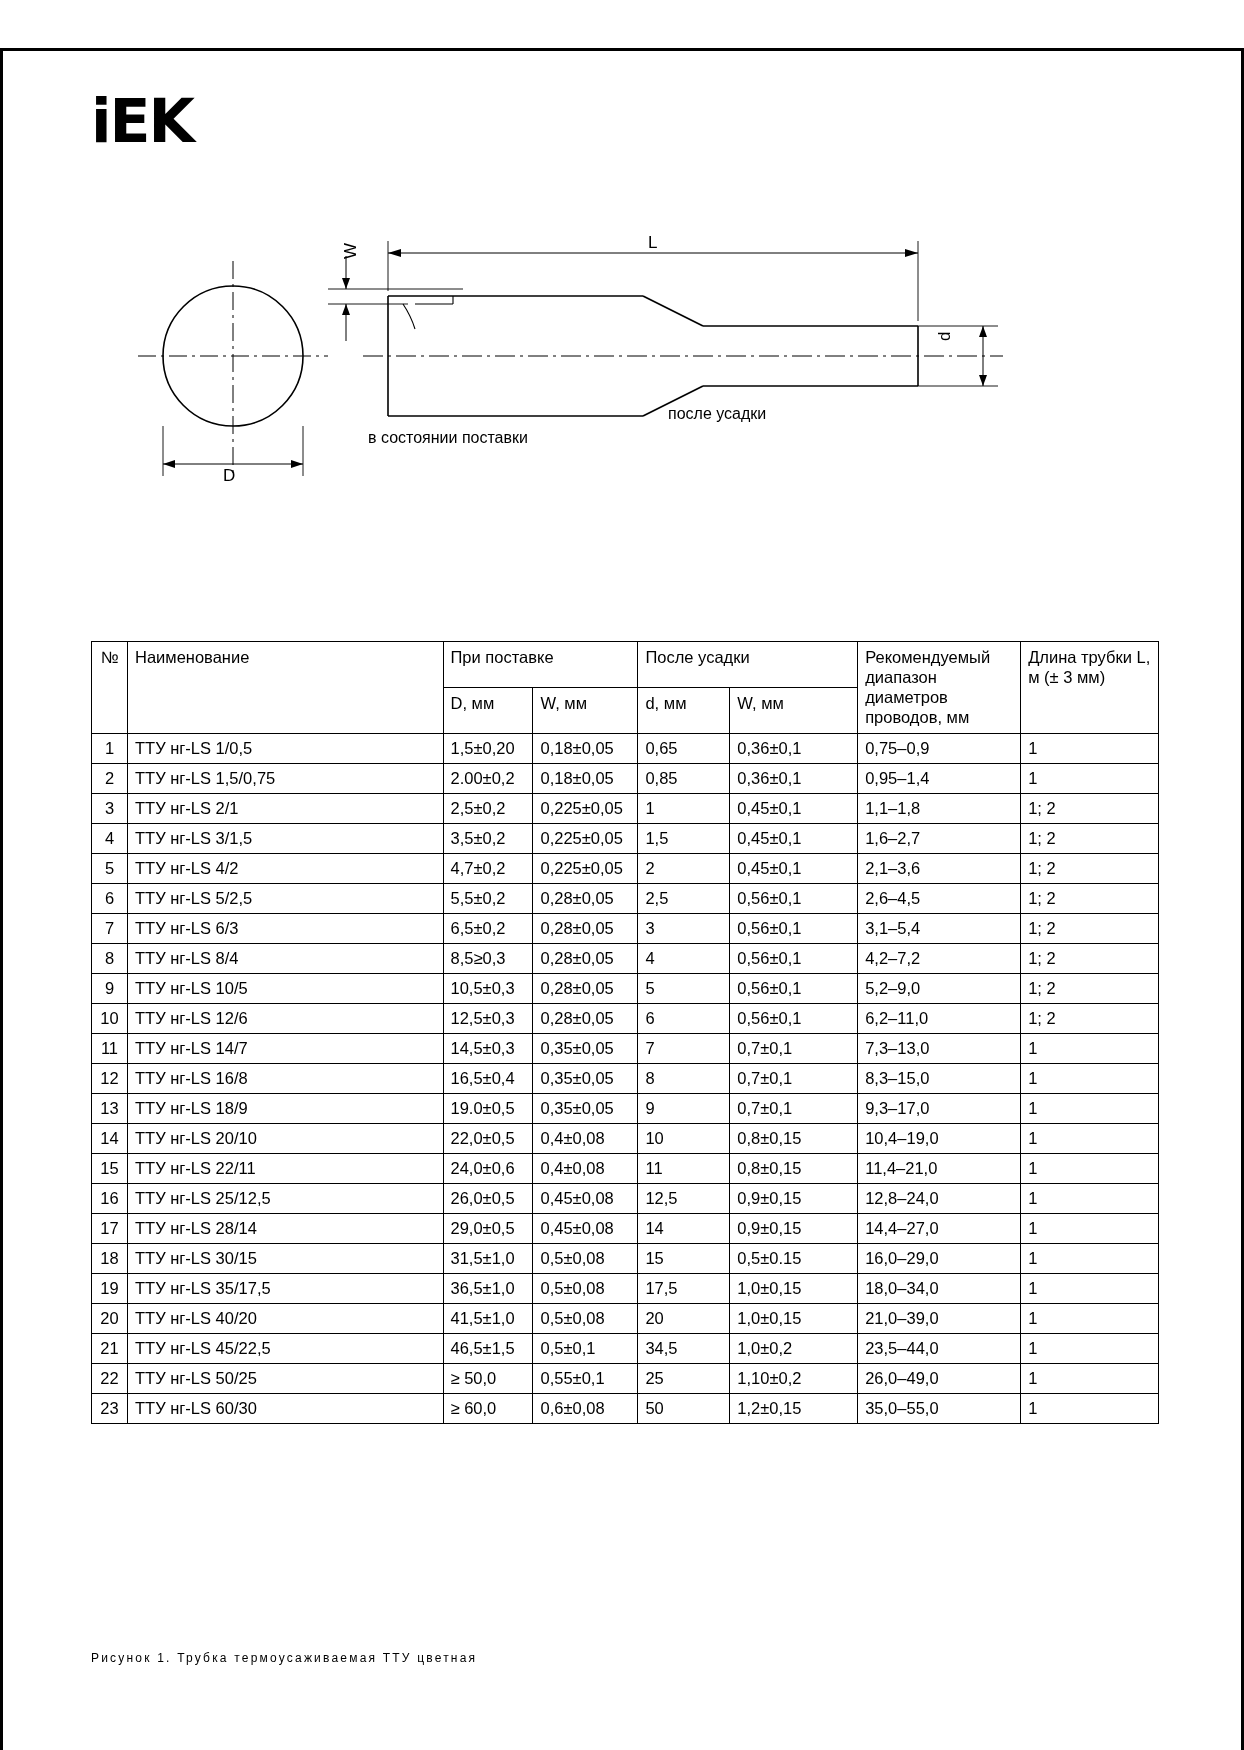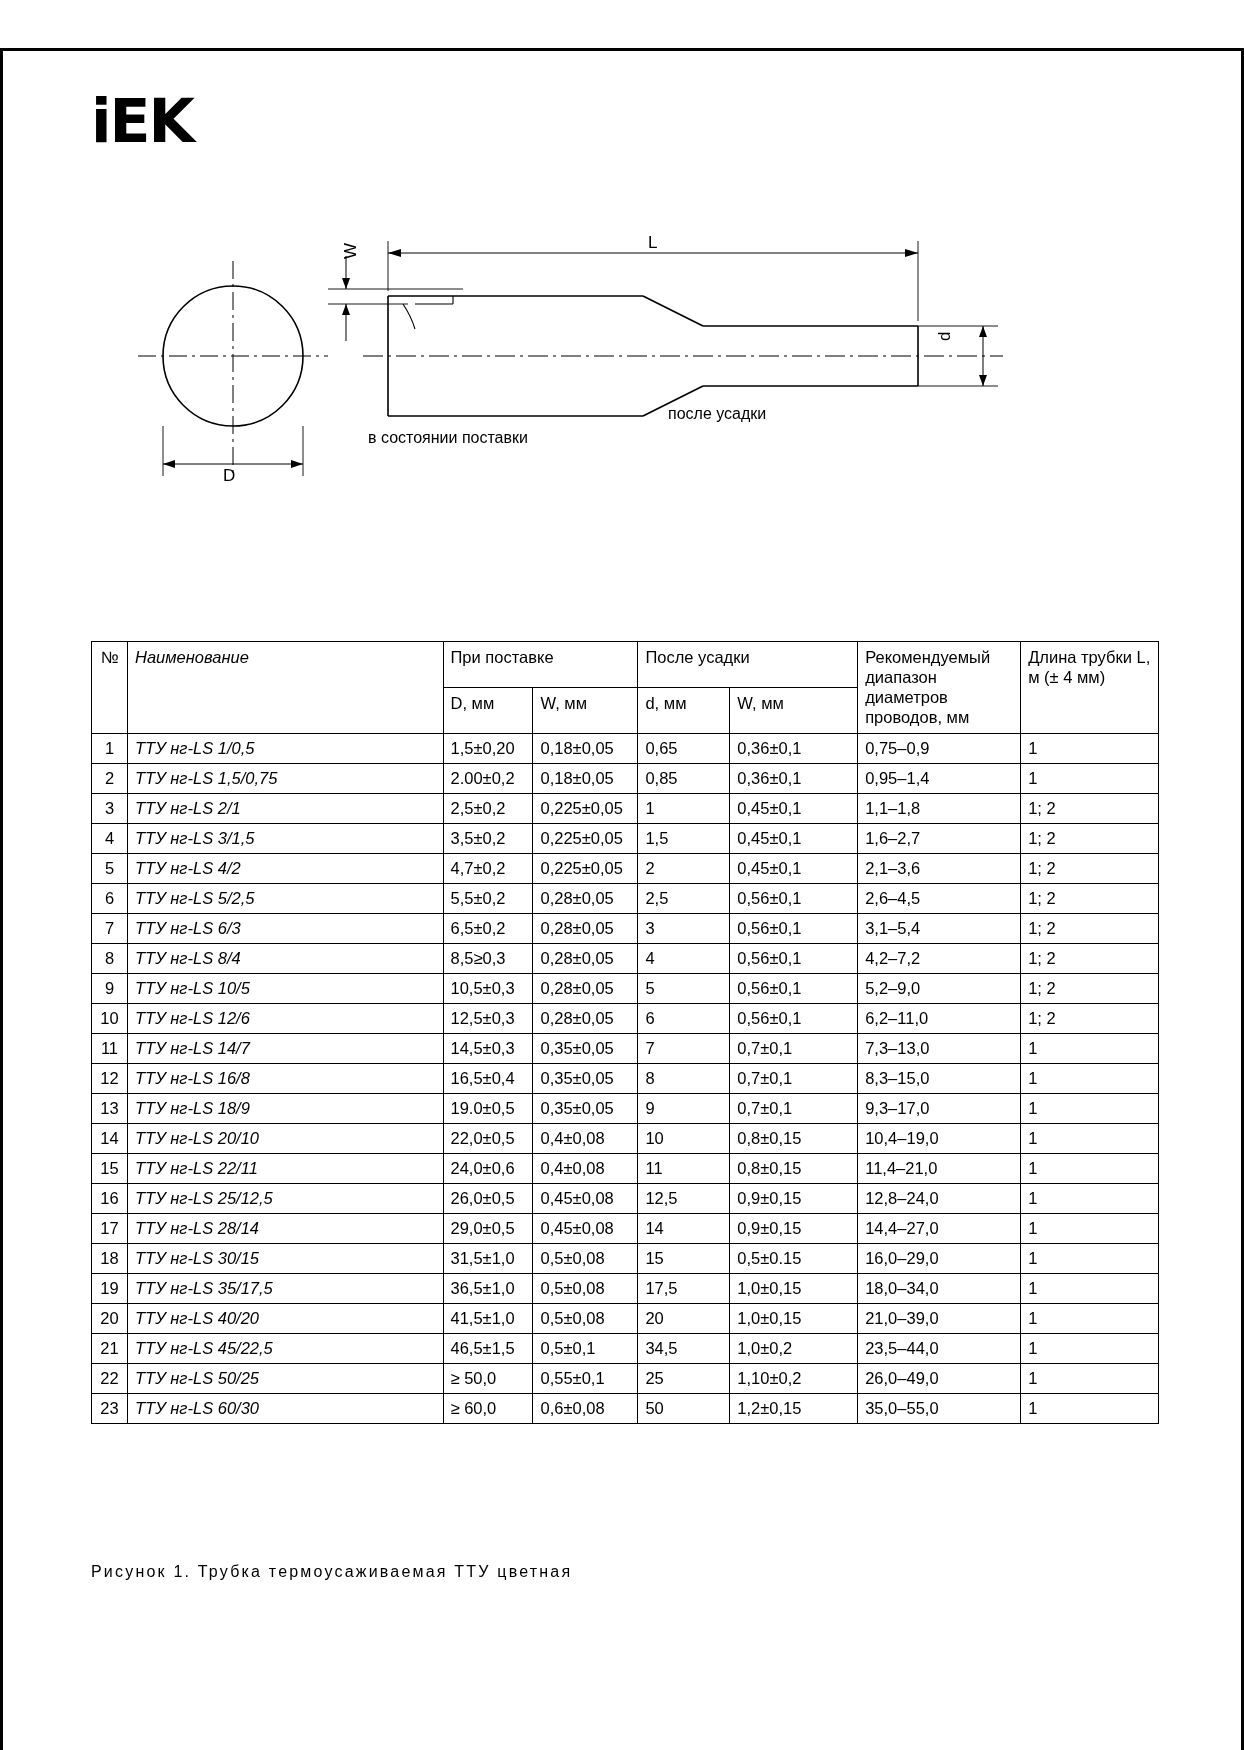--- a/index.html
+++ b/index.html
@@ -73,34 +73,34 @@
     vertical-align: middle;
     font-weight: normal;
     height: 26px;
     box-sizing: border-box;
   }
   table.spec thead td {
     vertical-align: top;
     line-height: 1.22;
   }
   .c-num    { width: 36px; text-align: center !important; }
-  .c-name   { width: 316px; font-style: italic; }
+  .c-name   { width: 316px; }
   .c-d      { width: 90px; }
   .c-w      { width: 105px; }
   .c-d2     { width: 92px; }
   .c-w2     { width: 128px; }
   .c-range  { width: 163px; }
   .c-len    { width: 138px; }
   .hdr-group { text-align: left; }
   
   .caption {
     position: absolute;
     left: 88px;
-    top: 1512px;
-    font-size: 16px;
+    top: 1600px;
+    font-size: 12px;
     letter-spacing: 2.2px;
     white-space: nowrap;
   }
 </style>
 </head>
 <body>
 
 <div class="page">
 
   <div class="logo">iEK</div>
@@ -166,21 +166,21 @@
 
   <div class="tbl-wrap">
     <table class="spec">
       <thead>
         <tr>
           <td class="c-num" rowspan="2">№</td>
           <td class="c-name" rowspan="2">Наименование</td>
           <td class="c-d hdr-group" colspan="2">При поставке</td>
           <td class="c-d2 hdr-group" colspan="2">После усадки</td>
           <td class="c-range" rowspan="2">Рекомендуемый диапазон диаметров проводов, мм</td>
-          <td class="c-len" rowspan="2">Длина трубки L, м (± 4 мм)</td>
+          <td class="c-len" rowspan="2">Длина трубки L, м (± 3 мм)</td>
         </tr>
         <tr>
           <td class="c-d">D, мм</td>
           <td class="c-w">W, мм</td>
           <td class="c-d2">d, мм</td>
           <td class="c-w2">W, мм</td>
         </tr>
       </thead>
       <tbody id="tbody">
           <tr>

